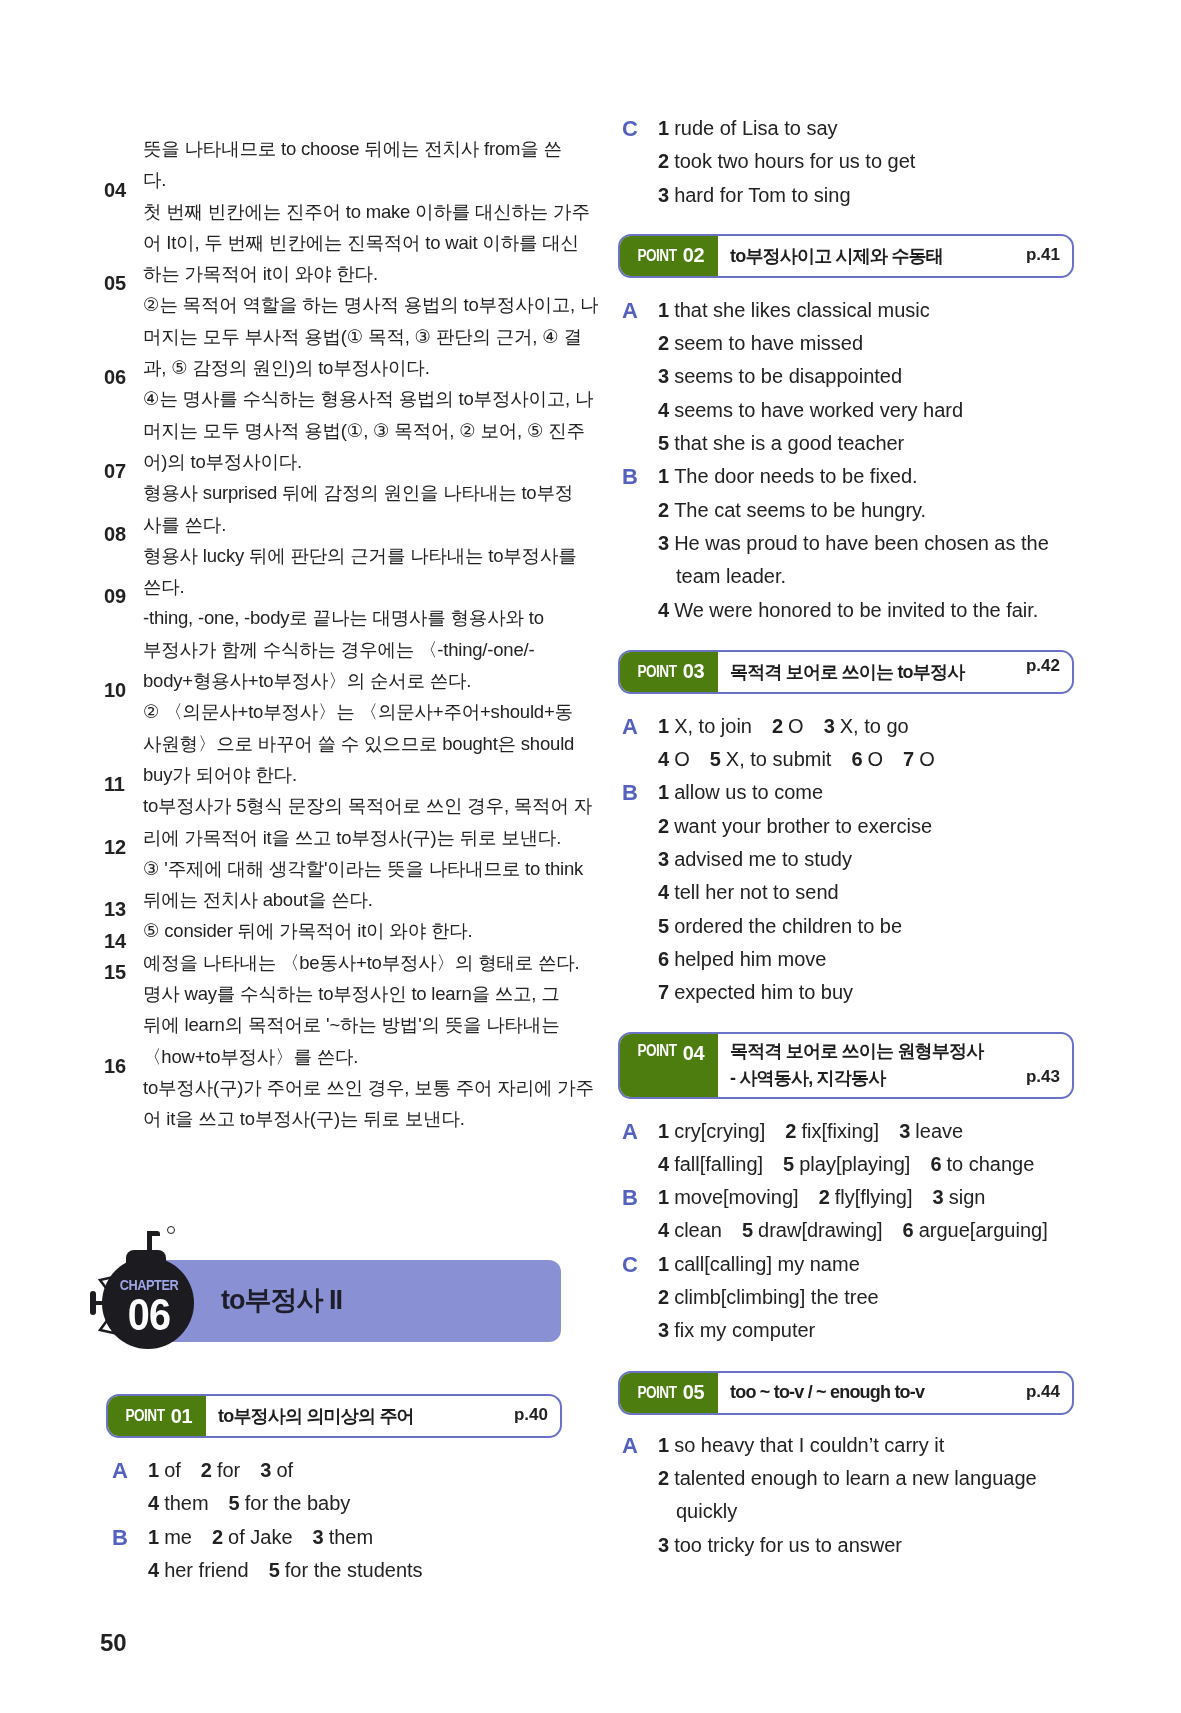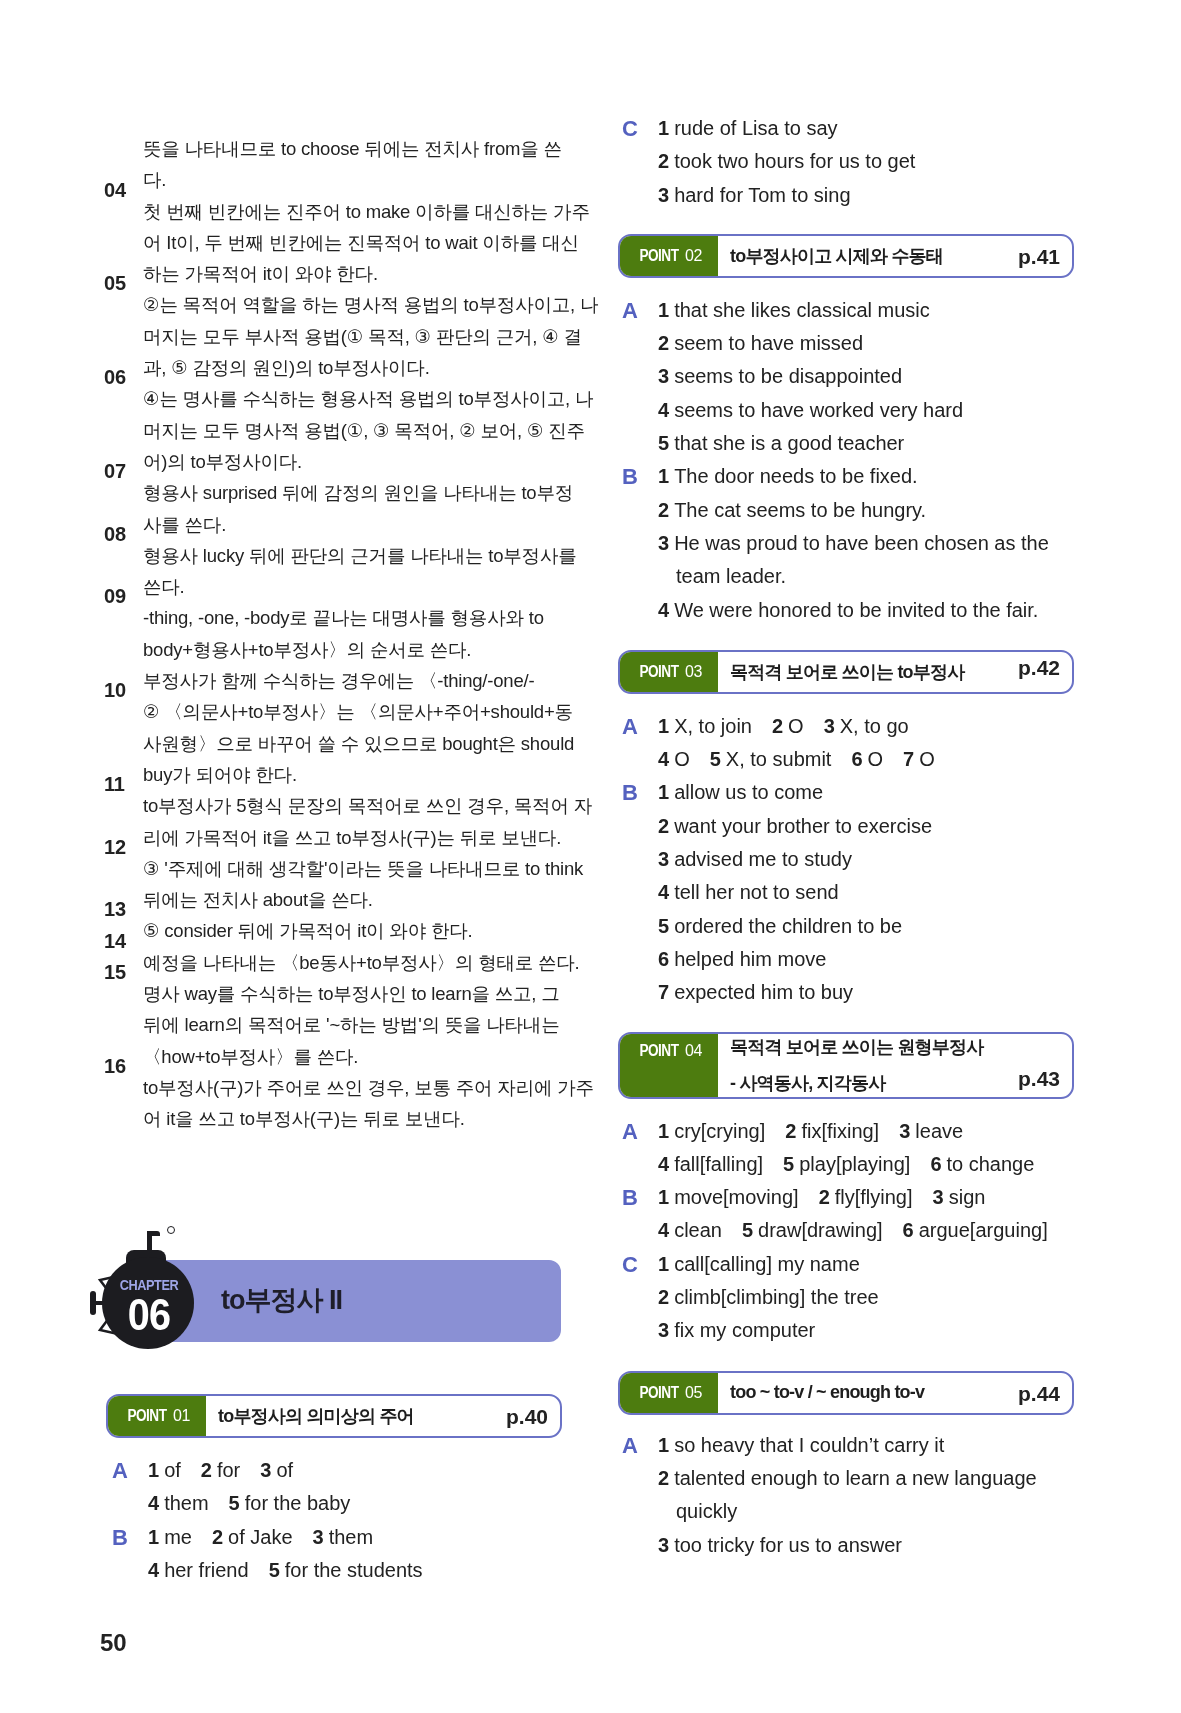--- a/index.html
+++ b/index.html
@@ -64,28 +64,28 @@
   .point {
     position: relative; display: flex; align-items: stretch;
     border: 2px solid #6a72c6; border-radius: 13px; overflow: hidden;
     background: #ffffff; width: 452px;
   }
   .point-tag {
     width: 98px; background: #4d7c0f; color: #ffffff; display: flex;
     align-items: center; justify-content: center; gap: 3px; flex-shrink: 0;
   }
   .point-word { font-size: 16px; font-weight: bold; letter-spacing: -0.6px; transform: scaleX(0.85); display: inline-block; }
-  .point-num { font-size: 16px; font-weight: normal; letter-spacing: -0.5px; }
+  .point-num { font-size: 20px; font-weight: bold; letter-spacing: -0.5px; }
   .point-title {
     flex: 1; padding: 0 12px; display: flex; align-items: center;
     font-size: 18px; font-weight: bold; color: #1e1e1e; letter-spacing: -0.8px;
   }
-  .point-title.two { flex-direction: column; align-items: flex-start; justify-content: space-between; line-height: 27px; }
+  .point-title.two { flex-direction: column; align-items: flex-start; justify-content: center; line-height: 27px; }
   .point-page {
-    position: absolute; right: 12px; font-size: 21px; font-weight: bold; color: #222;
+    position: absolute; right: 12px; font-size: 17px; font-weight: bold; color: #222;
   }
 
   
   .ans-block { position: relative; }
   .ans-line { position: relative; height: 33.3px; line-height: 33.3px; font-size: 20px; white-space: nowrap; color: #222; }
   .ans-letter { position: absolute; left: 0; top: 0; font-weight: bold; font-size: 22px; color: #5461bf; }
   .ans-items { position: absolute; left: 36px; }
   .ans-item { margin-right: 20px; }
   .ans-n { font-weight: bold; margin-right: 5px; }
   .ans-cont { padding-left: 18px; }
@@ -144,24 +144,24 @@
       <span class="expl-text">형용사 lucky 뒤에 판단의 근거를 나타내는 to부정사를</span>
     </div>
     <div class="expl-line">
       <span class="expl-text">쓴다.</span>
     </div>
     <div class="expl-line">
       <span class="expl-num">09</span>
       <span class="expl-text">-thing, -one, -body로 끝나는 대명사를 형용사와 to</span>
     </div>
     <div class="expl-line">
+      <span class="expl-text">부정사가 함께 수식하는 경우에는 〈-thing/-one/-</span>
+    </div>
+    <div class="expl-line">
       <span class="expl-text">body+형용사+to부정사〉의 순서로 쓴다.</span>
-    </div>
-    <div class="expl-line">
-      <span class="expl-text">부정사가 함께 수식하는 경우에는 〈-thing/-one/-</span>
     </div>
     <div class="expl-line">
       <span class="expl-num">10</span>
       <span class="expl-text">② 〈의문사+to부정사〉는 〈의문사+주어+should+동</span>
     </div>
     <div class="expl-line">
       <span class="expl-text">사원형〉으로 바꾸어 쓸 수 있으므로 bought은 should</span>
     </div>
     <div class="expl-line">
       <span class="expl-text">buy가 되어야 한다.</span>

